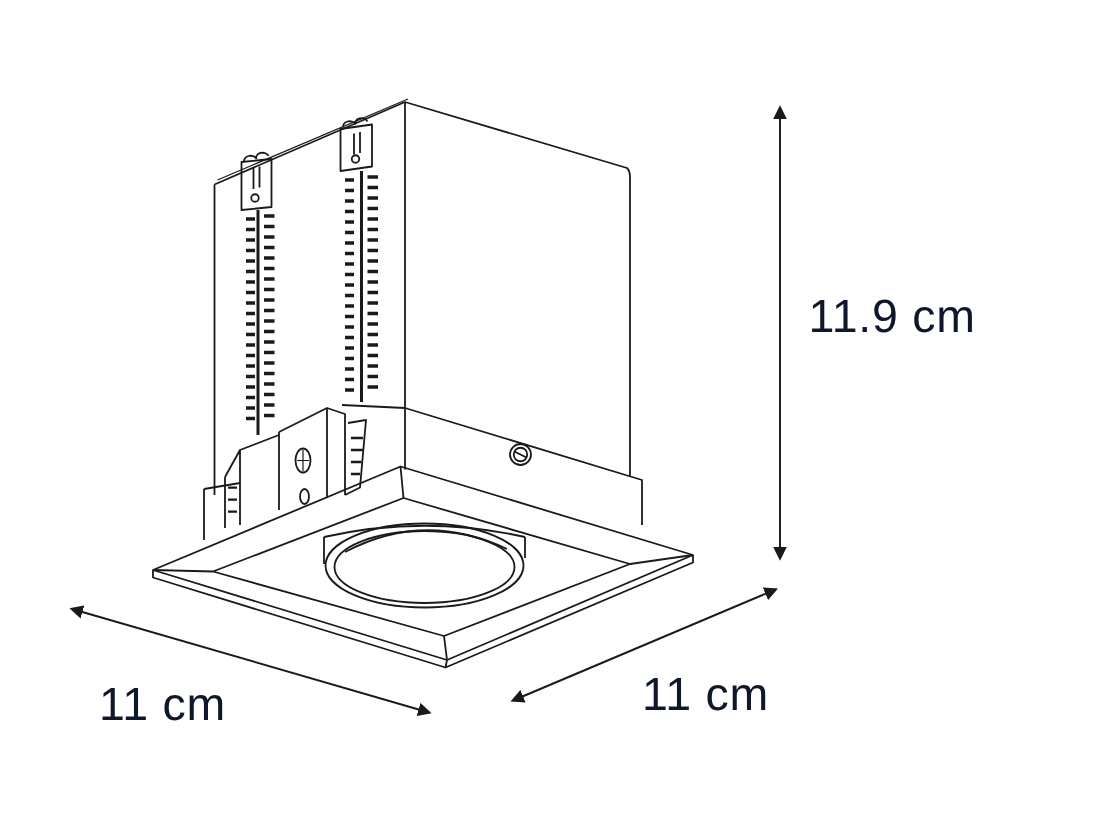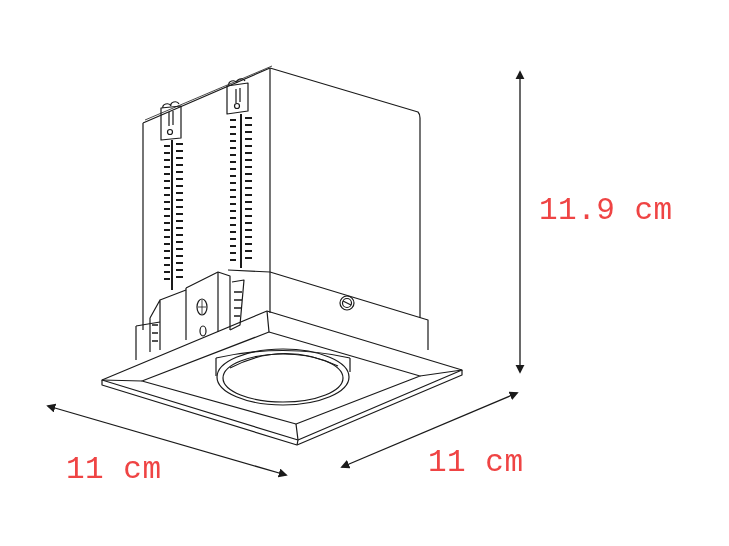--- a/index.html
+++ b/index.html
@@ -1,23 +1,23 @@
 <!DOCTYPE html>
 <html><head>
   <meta charset="utf-8">
   <style>
     html, body { margin: 0; padding: 0; background: #ffffff; }
     body { width: 729px; height: 546px; position: relative; overflow: hidden; }
     .stage { position: absolute; left: 0; top: 0; width: 729px; height: 546px; }
     svg { position: absolute; left: 0; top: 0; }
     .dim-label {
       position: absolute;
-      font-family: Liberation Mono, monospace;
+      font-family: Liberation Sans, sans-serif;
       font-size: 31px;
-      color: #ef4444;
+      color: #0f172a;
       letter-spacing: 0.5px;
       white-space: nowrap;
     }
     #label-height { left: 539px; top: 193px; }
     #label-width  { left: 66px;  top: 452px; }
     #label-depth  { left: 428px; top: 445px; }
   </style>
 </head>
 <body>
 

